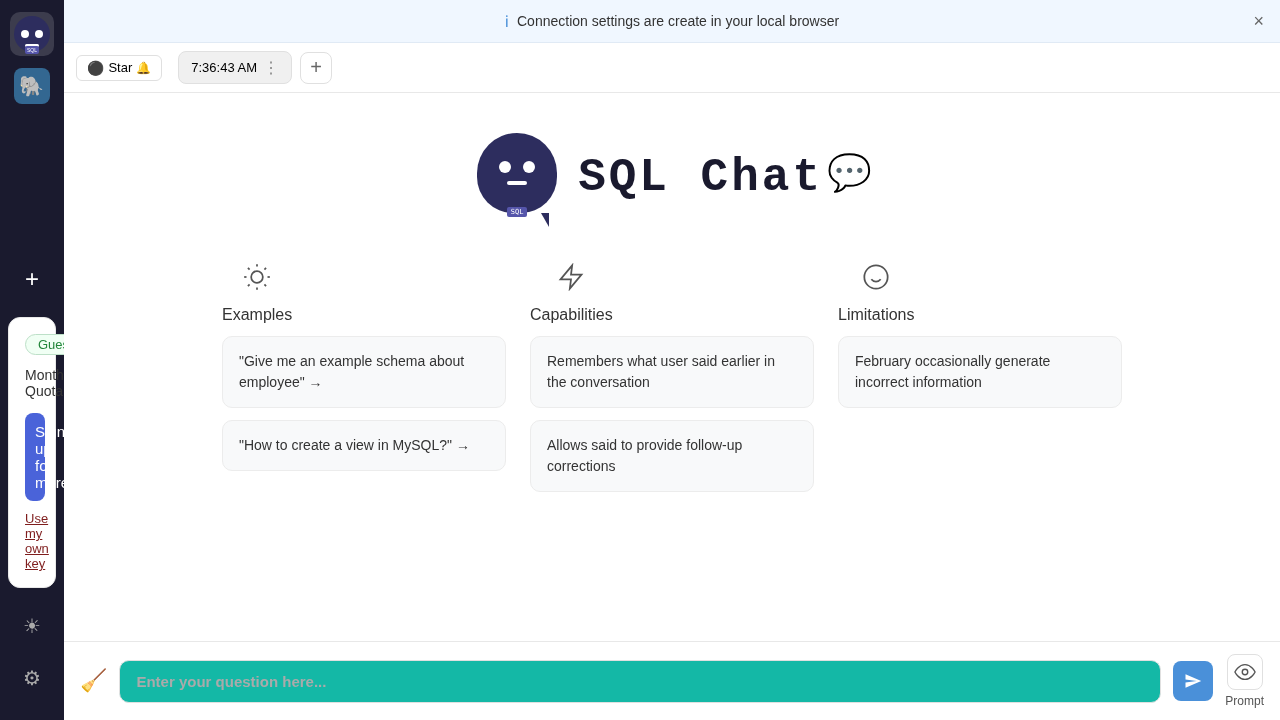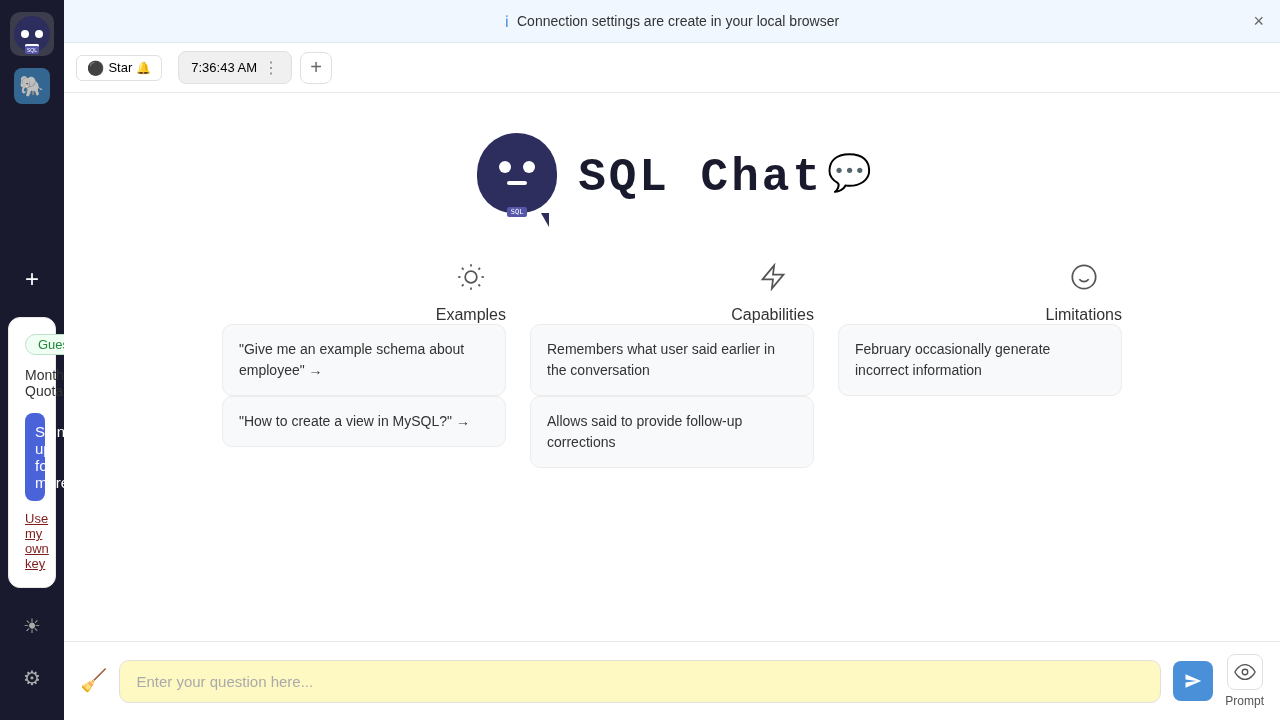--- a/index.html
+++ b/index.html
@@ -136,21 +136,22 @@
     .columns {
       display: grid;
       grid-template-columns: 1fr 1fr 1fr;
       gap: 24px;
       width: 100%;
       max-width: 900px;
     }
     .column {
       display: flex;
       flex-direction: column;
-      align-items: flex-end;
+      align-items: flex-start;
+      gap: 12px;
     }
     .column-header {
       display: flex;
       flex-direction: column;
       align-items: center;
       gap: 8px;
     }
     .column-icon {
       font-size: 28px;
       color: #555;
@@ -187,21 +188,22 @@
       flex-shrink: 0;
     }
     .chat-input {
       flex: 1;
       border: 1px solid #e0e0e0;
       border-radius: 10px;
       padding: 12px 16px;
       font-size: 15px;
       outline: none;
       color: #333;
-      background: #fef9c3;
+      background: #14b8a6;
+      font-weight: bold;
     }
     .chat-input::placeholder { color: #aaa; }
     .send-btn {
       width: 40px;
       height: 40px;
       border-radius: 8px;
       background: #4a90d9;
       border: none;
       cursor: pointer;
       display: flex;

